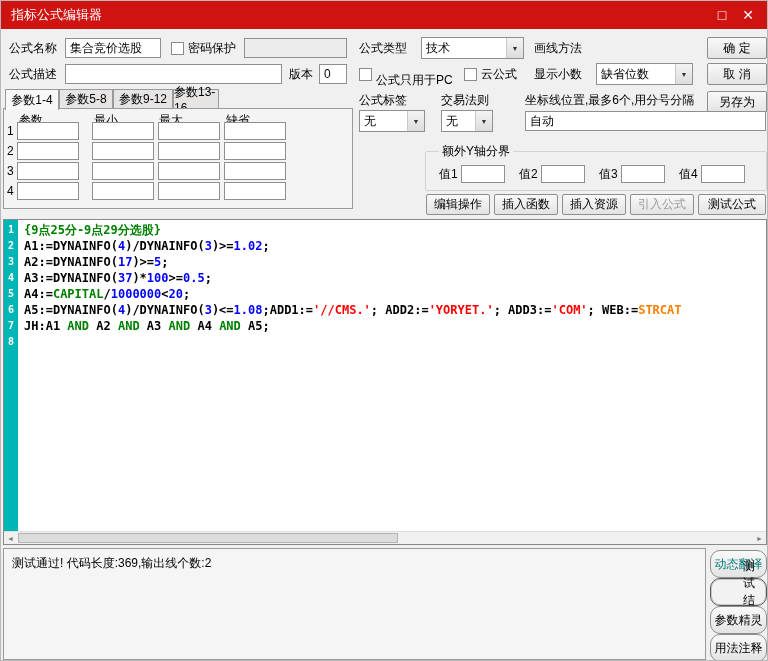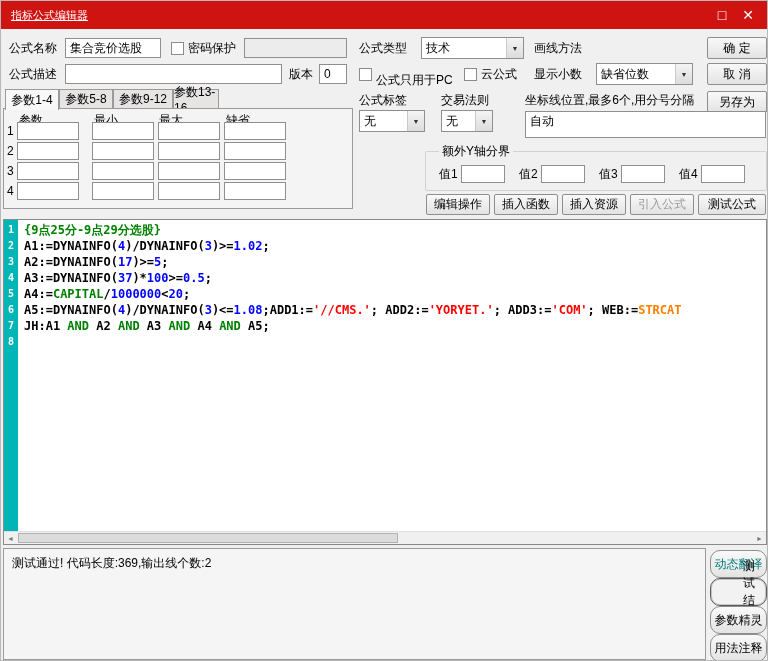--- a/index.html
+++ b/index.html
@@ -13,21 +13,21 @@
   .window {
     position: relative; width: 768px; height: 661px;
     background: #f0f0f0; border: 1px solid #b8b8b8; overflow: hidden;
   }
   
   .titlebar {
     position: absolute; left: 0; top: 0; right: 0; height: 28px;
     background: #cf1311; color: #fff;
     display: flex; align-items: center; padding: 0 6px 0 10px;
   }
-  .titlebar .title { font-size: 11px; flex: 1; text-decoration: underline; }
+  .titlebar .title { font-size: 13px; flex: 1; }
   .win-btn {
     width: 26px; height: 22px; display: flex; align-items: center; justify-content: center;
     color: #fff; font-size: 14px; cursor: default;
   }
   
   .label { position: absolute; height: 20px; line-height: 20px; color: #000; white-space: nowrap; }
   .input {
     position: absolute; background: #fff; border: 1px solid #8f8f8f;
     padding: 0 4px; line-height: 18px; white-space: nowrap; overflow: hidden;
   }
@@ -169,21 +169,21 @@
   <div class="btn" style="left:706px;top:90px;width:60px;height:22px;">另存为</div>
 
   <div class="combo" style="left:358px;top:109px;width:66px;height:22px;z-index:2;">
     <span class="val">无</span>
     <span class="arrow">▼</span>
   </div>
   <div class="combo" style="left:440px;top:109px;width:52px;height:22px;z-index:2;">
     <span class="val">无</span>
     <span class="arrow">▼</span>
   </div>
-  <div class="input" style="left:524px;top:110px;width:241px;height:27px;z-index:2;">自动</div>
+  <div class="input" style="left:524px;top:110px;width:241px;height:20px;z-index:2;">自动</div>
 
   <div class="group"></div>
   <div class="group-label" style="left:438px;top:143px;position:absolute;z-index:2;">额外Y轴分界</div>
 
   <div class="editor">
     <div class="gutter" style="background: rgb(0, 181, 181);">
         <div class="ln">1</div>
         <div class="ln">2</div>
         <div class="ln">3</div>
         <div class="ln">4</div>

